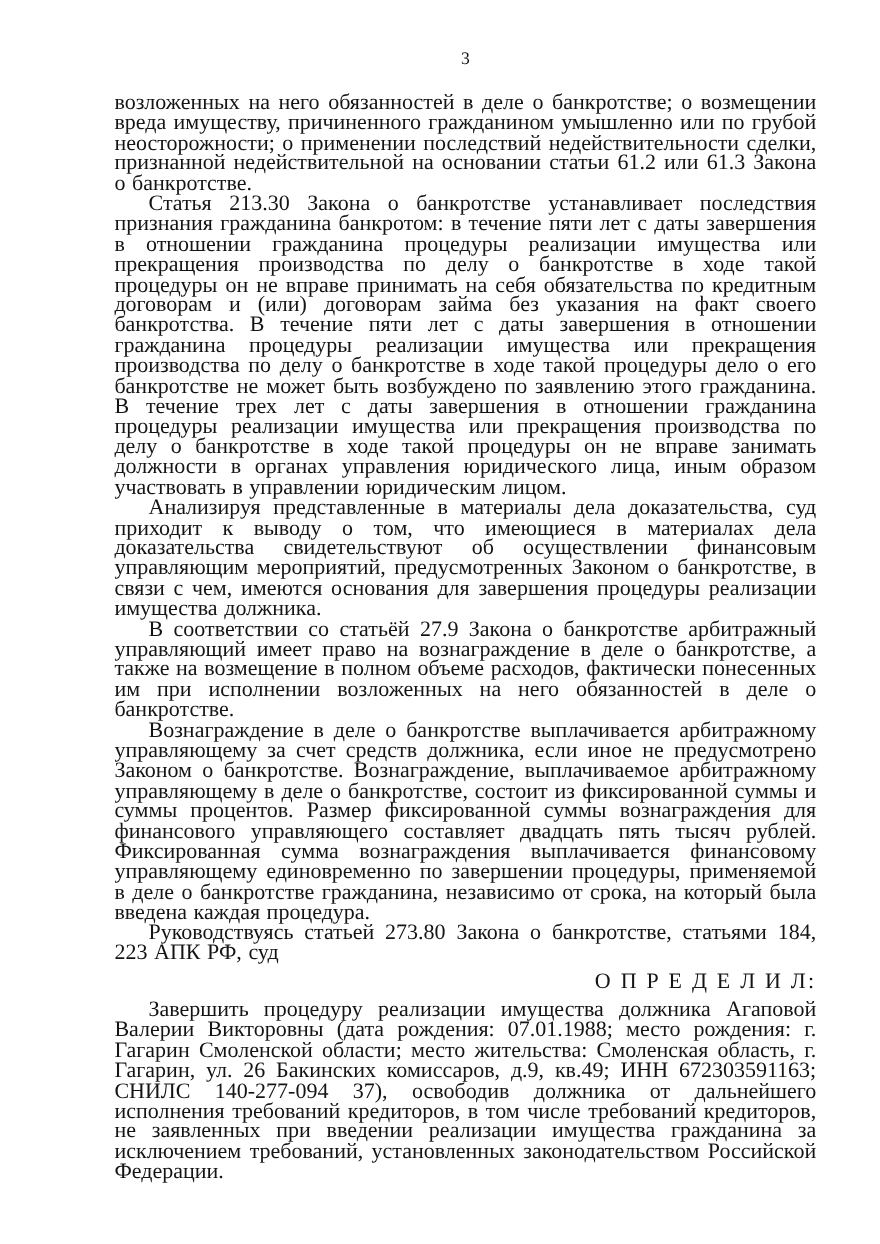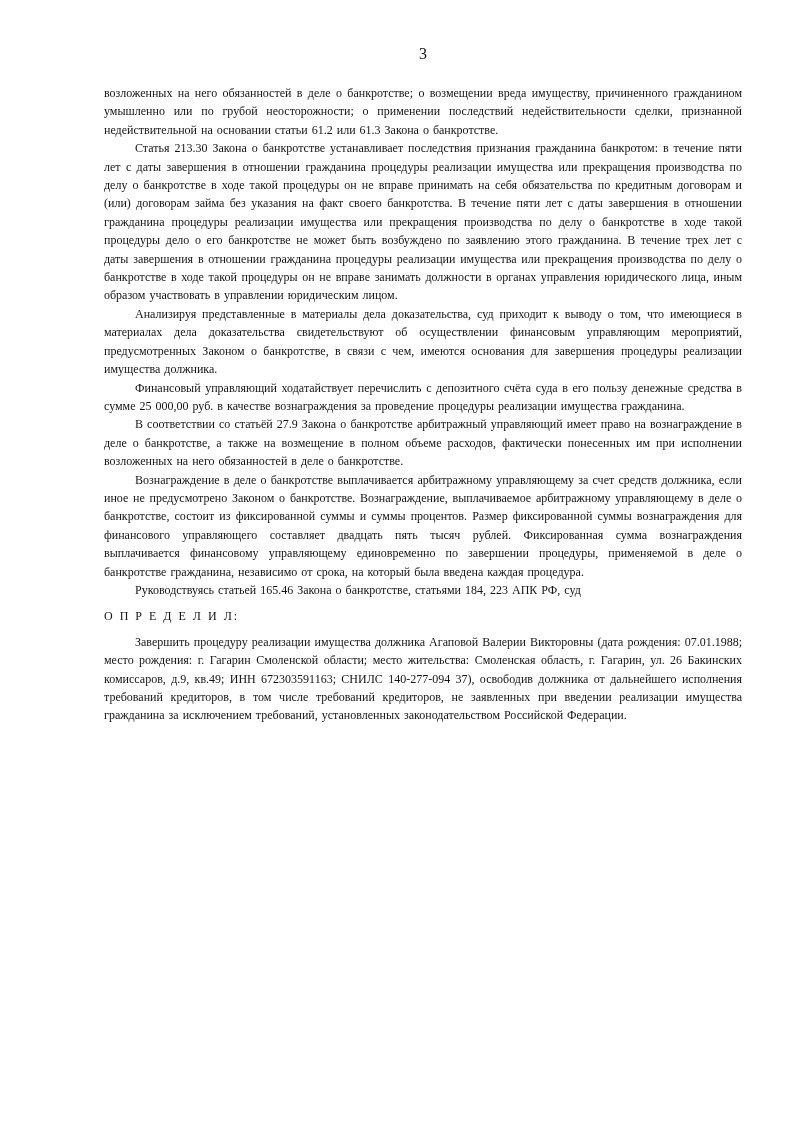--- a/index.html
+++ b/index.html
@@ -27,61 +27,60 @@
     width: 638px;
     text-align: center;
     font-size: 16px;
     line-height: 18px;
   }
   .content {
     position: absolute;
     top: 84px;
     left: 104px;
     width: 638px;
-    font-size: 12px;
+    font-size: 20px;
     line-height: 18.4px;
     text-align: justify;
     word-spacing: 1px;
   }
   .content p {
     margin: 0;
     padding: 0;
     text-indent: 31px;
   }
   .content p.no-indent {
     text-indent: 0;
   }
   .content p.ruling-heading {
-    text-align: left;
+    text-align: right;
     text-indent: 0;
     letter-spacing: 2px;
     word-spacing: 0;
     margin: 8px 0 7px 0;
   }
 </style>
 </head>
 <body>
 
 <div class="page">
   <div class="page-number">3</div>
 
   <div class="content">
     <p class="no-indent">возложенных на него обязанностей в деле о банкротстве; о возмещении вреда имуществу, причиненного гражданином умышленно или по грубой неосторожности; о применении последствий недействительности сделки, признанной недействительной на основании статьи 61.2 или 61.3 Закона о банкротстве.</p>
 
     <p>Статья 213.30 Закона о банкротстве устанавливает последствия признания гражданина банкротом: в течение пяти лет с даты завершения в отношении гражданина процедуры реализации имущества или прекращения производства по делу о банкротстве в ходе такой процедуры он не вправе принимать на себя обязательства по кредитным договорам и (или) договорам займа без указания на факт своего банкротства. В течение пяти лет с даты завершения в отношении гражданина процедуры реализации имущества или прекращения производства по делу о банкротстве в ходе такой процедуры дело о его банкротстве не может быть возбуждено по заявлению этого гражданина. В течение трех лет с даты завершения в отношении гражданина процедуры реализации имущества или прекращения производства по делу о банкротстве в ходе такой процедуры он не вправе занимать должности в органах управления юридического лица, иным образом участвовать в управлении юридическим лицом.</p>
 
     <p>Анализируя представленные в материалы дела доказательства, суд приходит к выводу о том, что имеющиеся в материалах дела доказательства свидетельствуют об осуществлении финансовым управляющим мероприятий, предусмотренных Законом о банкротстве, в связи с чем, имеются основания для завершения процедуры реализации имущества должника.</p>
 
-    <p>Финансовый управляющий ходатайствует перечислить с депозитного счёта суда в его пользу денежные средства в сумме 25&nbsp;000,00 руб. в качестве вознаграждения за проведение процедуры реализации имущества гражданина.</p>
 
     <p>В соответствии со статьёй 27.9 Закона о банкротстве арбитражный управляющий имеет право на вознаграждение в деле о банкротстве, а также на возмещение в полном объеме расходов, фактически понесенных им при исполнении возложенных на него обязанностей в деле о банкротстве.</p>
 
     <p>Вознаграждение в деле о банкротстве выплачивается арбитражному управляющему за счет средств должника, если иное не предусмотрено Законом о банкротстве. Вознаграждение, выплачиваемое арбитражному управляющему в деле о банкротстве, состоит из фиксированной суммы и суммы процентов. Размер фиксированной суммы вознаграждения для финансового управляющего составляет двадцать пять тысяч рублей. Фиксированная сумма вознаграждения выплачивается финансовому управляющему единовременно по завершении процедуры, применяемой в деле о банкротстве гражданина, независимо от срока, на который была введена каждая процедура.</p>
 
 
-    <p>Руководствуясь статьей 165.46 Закона о банкротстве, статьями 184, 223 АПК РФ, суд</p>
+    <p>Руководствуясь статьей 273.80 Закона о банкротстве, статьями 184, 223 АПК РФ, суд</p>
 
     <p class="ruling-heading">О П Р Е Д Е Л И Л:</p>
 
     <p>Завершить процедуру реализации имущества должника Агаповой Валерии Викторовны (дата рождения: 07.01.1988; место рождения: г. Гагарин Смоленской области; место жительства: Смоленская область, г. Гагарин, ул. 26 Бакинских комиссаров, д.9, кв.49; ИНН 672303591163; СНИЛС 140-277-094 37), освободив должника от дальнейшего исполнения требований кредиторов, в том числе требований кредиторов, не заявленных при введении реализации имущества гражданина за исключением требований, установленных законодательством Российской Федерации.</p>
 
   </div>
 </div>
 
 </body></html>

